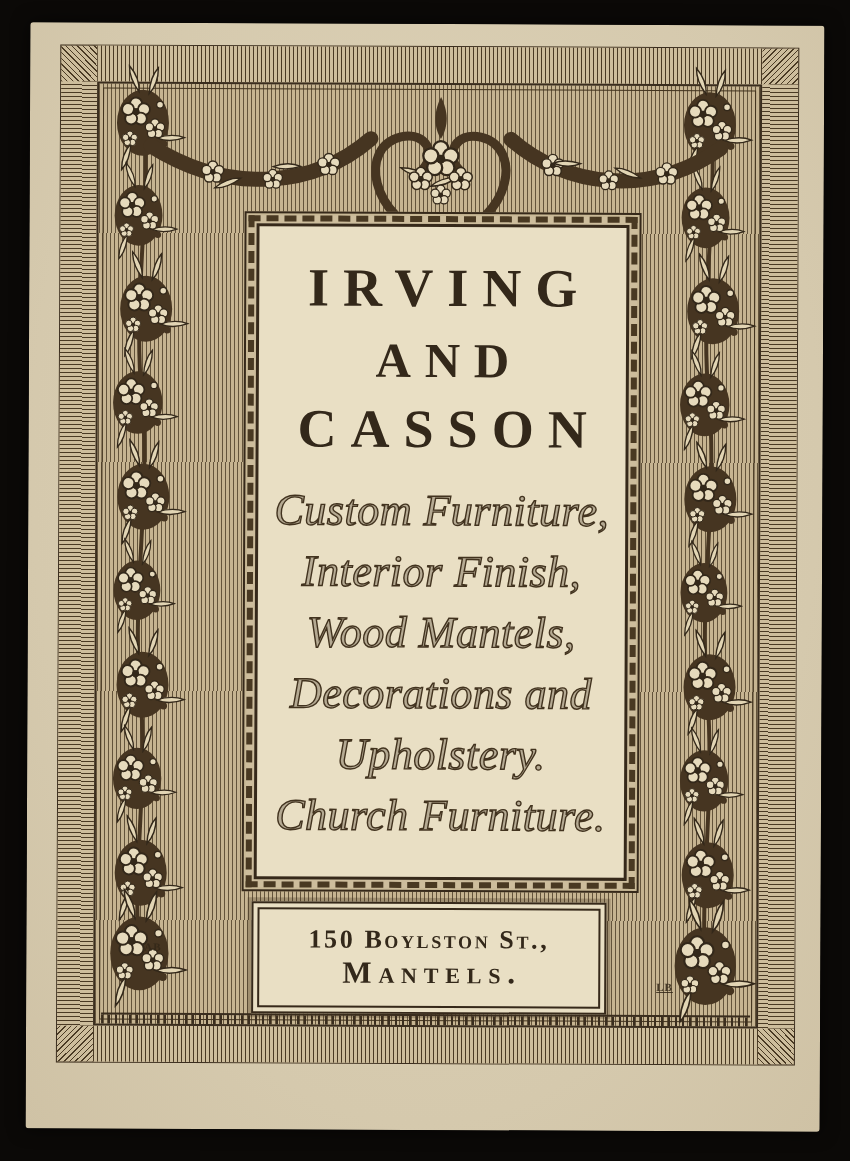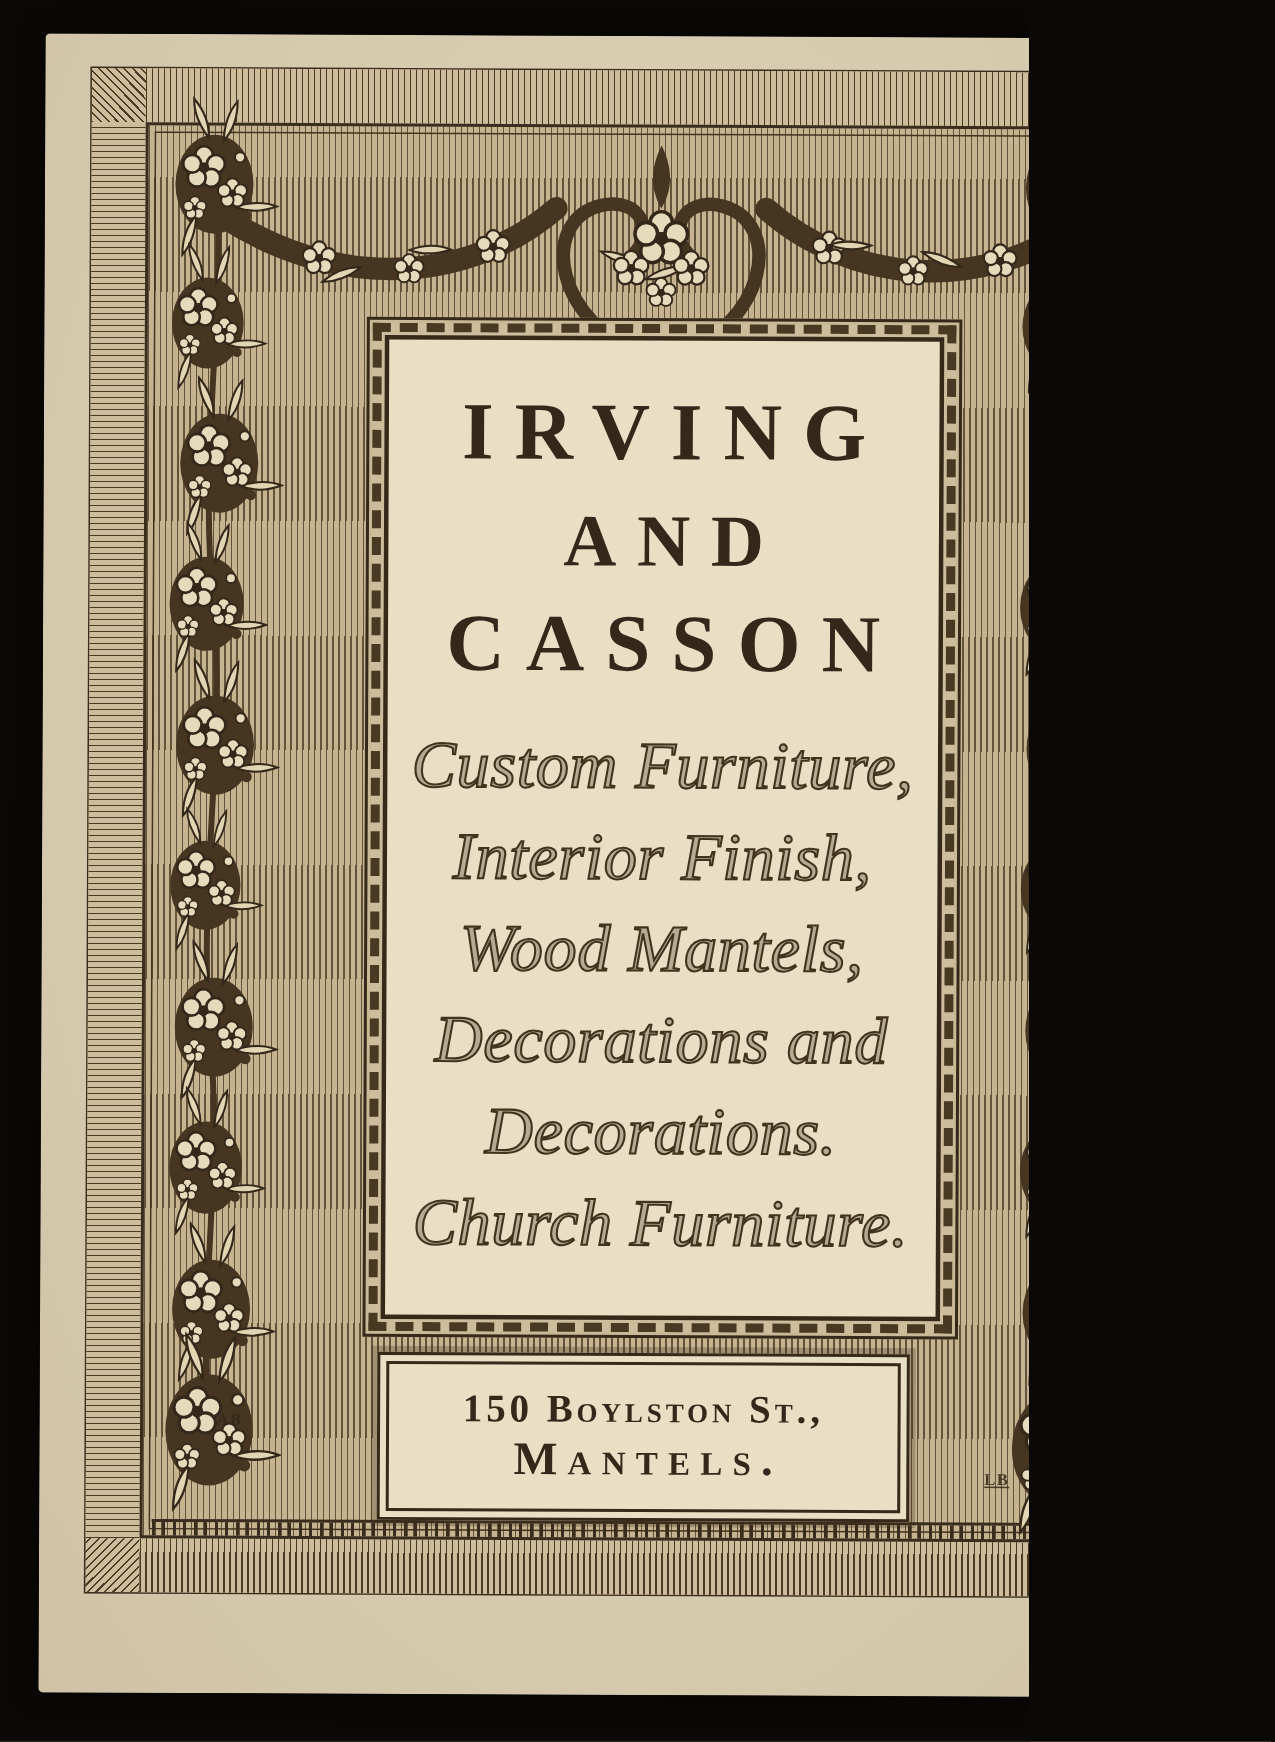--- a/index.html
+++ b/index.html
@@ -1,16 +1,16 @@
 <!DOCTYPE html>
 <html><head>
 <meta charset="utf-8">
 <style>
   html,body{margin:0;padding:0;background:#0b0907;}
-  .stage{position:relative;width:686px;height:1161px;background:#0b0907;overflow:hidden;
+  .stage{position:relative;width:850px;height:1161px;background:#0b0907;overflow:hidden;
          font-family:"Liberation Serif", serif;}
   .card{position:absolute;left:28px;top:24px;width:794px;height:1106px;
         background:#d7cbb0;
         background-image:radial-gradient(ellipse at 50% 40%, #ded3b8 0%, #d5c9ad 70%, #cfc2a5 100%);
         border-radius:3px;transform:rotate(0.25deg);box-shadow:0 0 18px rgba(0,0,0,.6);}
 
   
   .engraving{position:absolute;left:30px;top:22px;width:737px;height:1016px;
              border:1px solid #3a2d1e;background:#cdbd9c;}
   .band{position:absolute;background:#cdbd9c;}
@@ -172,21 +172,21 @@
       <div class="panel-mid">
         <div class="panel-core">
           <div class="title-big">IRVING</div>
           <div class="title-small">AND</div>
           <div class="title-big">CASSON</div>
           <div class="script-block">
             <div class="script-line">Custom Furniture,</div>
             <div class="script-line">Interior Finish,</div>
             <div class="script-line">Wood Mantels,</div>
             <div class="script-line">Decorations and</div>
-            <div class="script-line">Decorations.</div>
+            <div class="script-line">Upholstery.</div>
             <div class="script-line">Church Furniture.</div>
           </div>
         </div>
       </div>
     </div>
 
     <div class="addr">
       <div class="addr-in">
         <div class="addr-line l1">150 Boylston St.,</div>
         <div class="addr-line l2">Mantels.</div>

